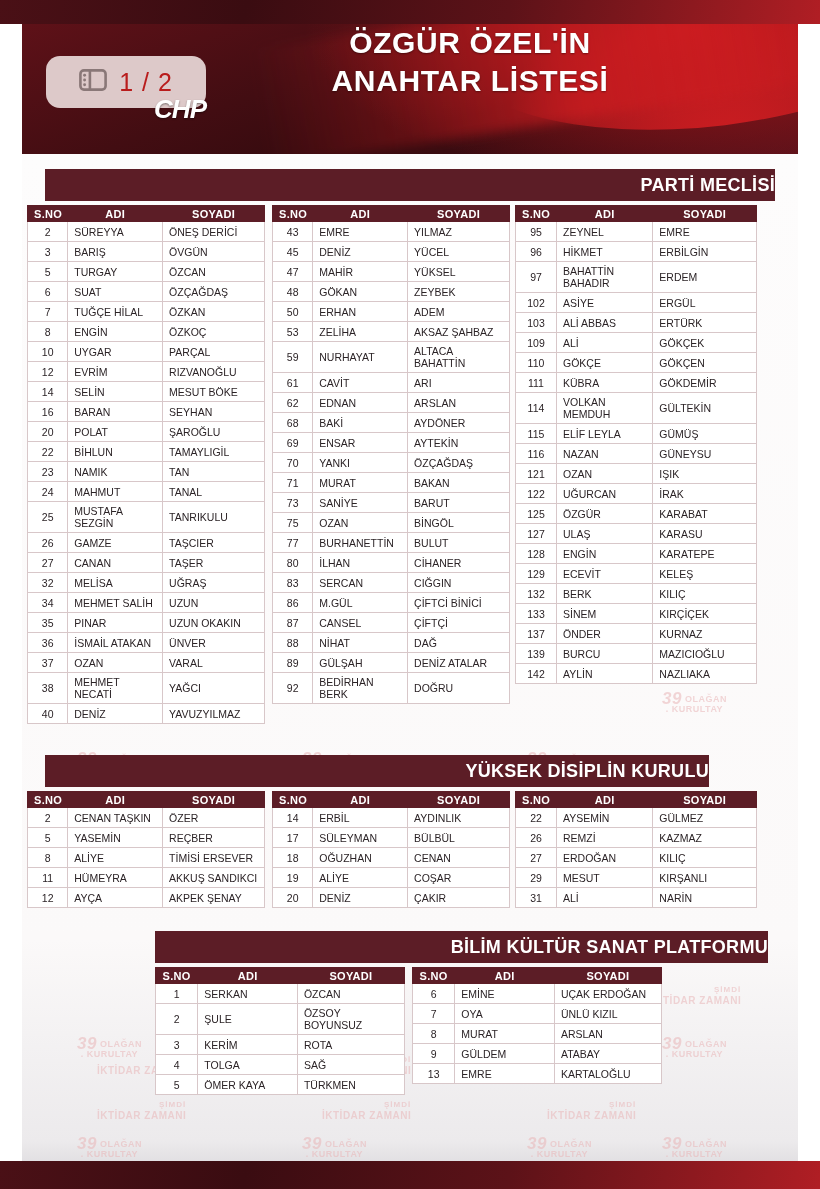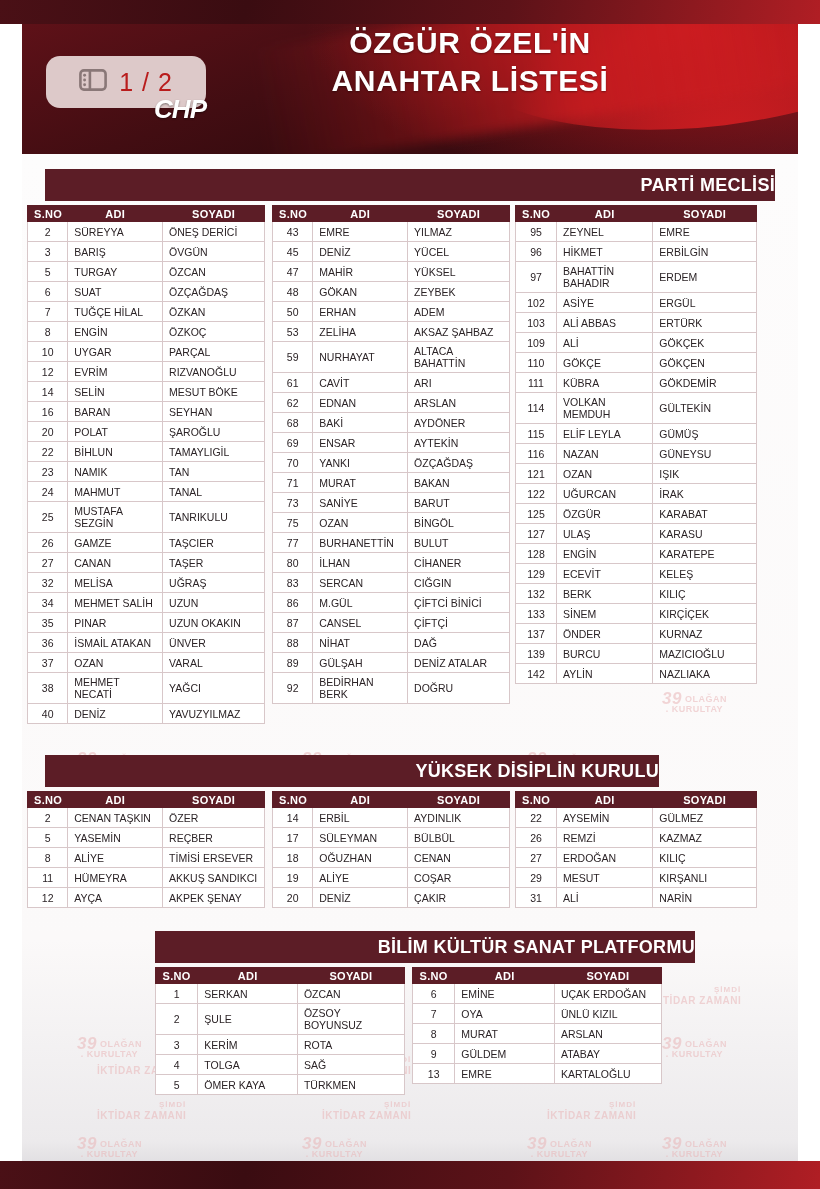--- a/index.html
+++ b/index.html
@@ -657,21 +657,21 @@
               <td class="c-ad">BURCU</td>
               <td class="c-soy">MAZICIOĞLU</td>
             </tr>
             <tr>
               <td class="c-no">142</td>
               <td class="c-ad">AYLİN</td>
               <td class="c-soy">NAZLIAKA</td>
             </tr>
           </tbody>
         </table>
-        <div class="section-title" style="left: 23px; top: 601px; width: 614px;">
+        <div class="section-title" style="left: 23px; top: 601px; width: 664px;">
           <span>YÜKSEK DİSİPLİN KURULU</span>
         </div>
         <table class="list" style="left: 5px; top: 637px; width: 238px;">
           <colgroup>
             <col class="no">
             <col class="ad">
             <col class="soy">
           </colgroup>
           <thead>
             <tr>
@@ -783,21 +783,21 @@
               <td class="c-ad">MESUT</td>
               <td class="c-soy">KIRŞANLI</td>
             </tr>
             <tr>
               <td class="c-no">31</td>
               <td class="c-ad">ALİ</td>
               <td class="c-soy">NARİN</td>
             </tr>
           </tbody>
         </table>
-        <div class="section-title" style="left: 133px; top: 777px; width: 540px;">
+        <div class="section-title" style="left: 133px; top: 777px; width: 613px;">
           <span>BİLİM KÜLTÜR SANAT PLATFORMU</span>
         </div>
         <table class="list" style="left: 133px; top: 813px; width: 250px;">
           <colgroup>
             <col class="no">
             <col class="ad">
             <col class="soy">
           </colgroup>
           <thead>
             <tr>

